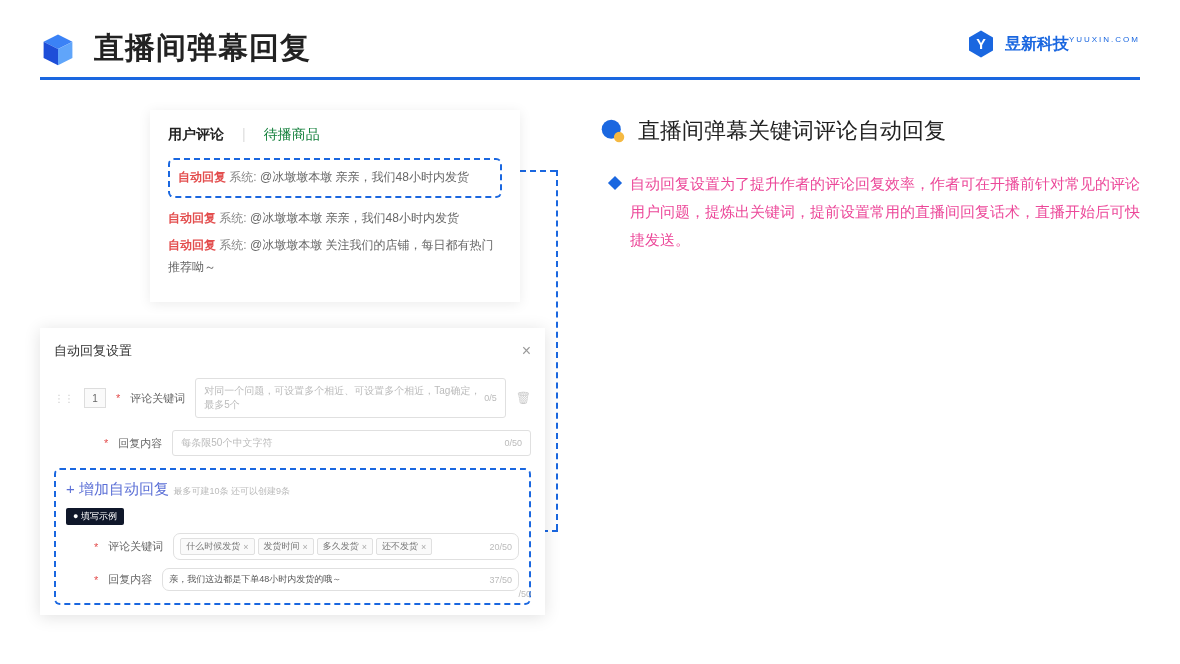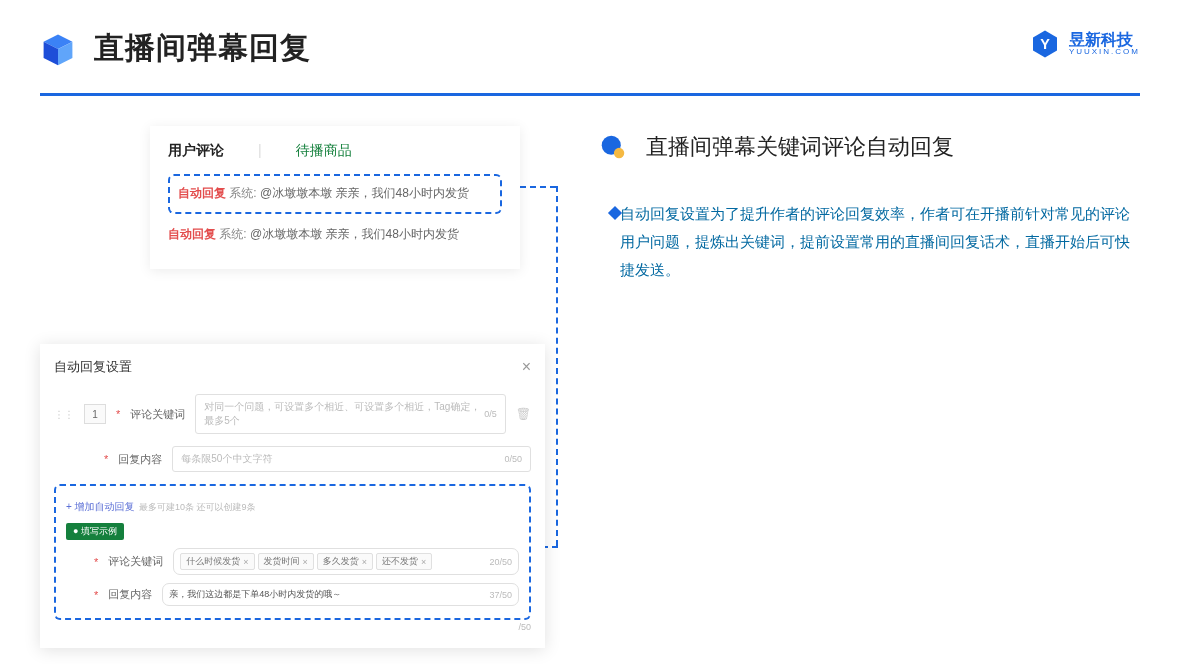--- a/index.html
+++ b/index.html
@@ -1,58 +1,58 @@
 <!DOCTYPE html>
 <html><head>
 <meta charset="utf-8">
 <style>
 *{box-sizing:border-box;margin:0;padding:0}
 body{width:1180px;height:664px;background:#fff;font-family:"Microsoft YaHei","PingFang SC",Arial,sans-serif;position:relative;overflow:hidden}
-.header{display:flex;align-items:center;padding:28px 40px 24px 40px}
+.header{display:flex;align-items:center;padding:28px 40px 8px 40px}
 .logo-cube{width:36px;height:36px;margin-right:18px;position:relative}
 .page-title{font-size:30px;font-weight:600;color:#222;letter-spacing:1px}
 .brand{position:absolute;right:40px;top:28px;display:flex;align-items:center;gap:8px}
 .brand-icon{width:32px;height:32px}
-.brand-text{display:flex;flex-direction:column;line-height:1}
+.brand-text{display:flex;flex-direction:row;line-height:1}
 .brand-cn{font-size:16px;font-weight:700;color:#1a67e0}
 .brand-en{font-size:8px;color:#1a67e0;letter-spacing:2px}
 .hr-line{height:3px;background:#1a67e0;margin:0 40px 0 40px}
 .content{display:flex;padding:30px 40px 0 40px;gap:40px}
 .left{width:520px;position:relative}
 .comments-card{position:absolute;left:110px;top:0;width:370px;background:#fff;box-shadow:0 2px 12px rgba(0,0,0,.08);padding:16px 18px 18px 18px}
-.tabs{display:flex;gap:34px;font-size:14px;margin-bottom:14px}
+.tabs{display:flex;gap:18px;font-size:14px;margin-bottom:14px}
 .tab-active{font-weight:700;color:#222}
 .tab-inactive{color:#15803d}
 .dashed-highlight{border:2px dashed #1a67e0;border-radius:6px;padding:7px 8px;margin-bottom:10px}
 .comment-line{font-size:12px;color:#666;line-height:1.8;margin-bottom:6px}
 .tag-auto{color:#e34d4d;font-weight:700}
 .sys{color:#888}
-.settings-card{position:absolute;left:0;top:218px;width:505px;background:#fff;box-shadow:0 2px 16px rgba(0,0,0,.12);padding:14px 14px 28px 14px}
+.settings-card{position:absolute;left:0;top:218px;width:505px;background:#fff;box-shadow:0 2px 16px rgba(0,0,0,.12);padding:14px 14px 10px 14px}
 .settings-title{display:flex;justify-content:space-between;align-items:center;font-size:13px;color:#333;margin-bottom:18px}
 .close-x{color:#999;font-size:16px}
 .form-row{display:flex;align-items:center;gap:10px;font-size:11px;margin-bottom:12px}
 .index-box{width:22px;height:20px;border:1px solid #ddd;display:flex;align-items:center;justify-content:center;color:#666;font-size:10px;background:#fafafa}
 .drag-dots{color:#ccc;font-size:10px}
 .req-dot{color:#e34d4d}
 .label{color:#666;white-space:nowrap}
 .input-box{flex:1;border:1px solid #e0e0e0;border-radius:3px;padding:5px 8px;color:#bbb;font-size:10px;display:flex;justify-content:space-between;align-items:center;background:#fff}
 .count{color:#bbb;font-size:9px}
 .trash{color:#ccc;font-size:12px}
 .dashed-panel{border:2px dashed #1a67e0;border-radius:6px;padding:10px 10px 12px 10px;margin-top:4px}
-.add-link{color:#5b6fd6;font-size:10px;margin-bottom:20px}
+.add-link{color:#5b6fd6;font-size:15px;margin-bottom:20px}
 .add-hint{color:#bbb;font-size:9px;}
-.example-badge{display:inline-block;background:#15803d;color:#fff;font-size:9px;padding:2px 7px;border-radius:2px;margin-bottom:8px}
+.example-badge{display:inline-block;background:#0f172a;color:#fff;font-size:9px;padding:2px 7px;border-radius:2px;margin-bottom:8px}
 .tag-pill{display:inline-flex;align-items:center;border:1px solid #e0e0e0;border-radius:2px;padding:1px 5px;margin-right:3px;color:#777;font-size:9px;background:#fafafa}
 .tag-x{margin-left:3px;color:#aaa}
 .ex-input{border:1px solid #e0e0e0;border-radius:7px;padding:4px 6px;display:flex;align-items:center;justify-content:space-between;flex:1;font-size:9px;color:#777;background:#fff}
 .right{flex:1;padding-top:6px}
-.section-head{display:flex;align-items:center;gap:20px;margin-bottom:38px}
+.section-head{display:flex;align-items:center;gap:12px;margin-bottom:24px}
 .bubble-icon{width:26px;height:26px;position:relative}
 .section-title{font-size:22px;color:#222;font-weight:500}
-.bullet-item{display:flex;font-size:15px;color:#0369a1;line-height:1.85;margin-bottom:28px;padding-left:10px}
+.bullet-item{display:flex;gap:10px;font-size:15px;color:#ec4899;line-height:1.85;margin-bottom:28px;padding-left:10px}
 .diamond{width:10px;height:10px;background:#1a67e0;transform:rotate(45deg);margin-top:8px;flex-shrink:0}
 .connect-h{position:absolute;border-top:2px dashed #1a67e0}
 .connect-v{position:absolute;border-left:2px dashed #1a67e0}
 .sub-count{position:absolute;right:14px;bottom:16px;font-size:9px;color:#bbb}
 </style>
 </head>
 <body>
 
 <div class="header">
   <div class="logo-cube">
@@ -95,20 +95,25 @@
         <div class="comment-line" style="margin:0">
           <span class="tag-auto">自动回复</span>
           <span class="sys">系统:</span>
           <span>@冰墩墩本墩 亲亲，我们48小时内发货</span>
         </div>
       </div>
       <div class="comment-line">
         <span class="tag-auto">自动回复</span>
         <span class="sys">系统:</span>
         <span>@冰墩墩本墩 亲亲，我们48小时内发货</span>
+      </div>
+      <div class="comment-line">
+        <span class="tag-auto">自动回复</span>
+        <span class="sys">系统:</span>
+        <span>@冰墩墩本墩 关注我们的店铺，每日都有热门推荐呦～</span>
       </div>
     </div>
 
     <div class="settings-card">
       <div class="settings-title">
         <span>自动回复设置</span>
         <span class="close-x">×</span>
       </div>
       <div class="form-row">
         <span class="drag-dots">⋮⋮</span>

